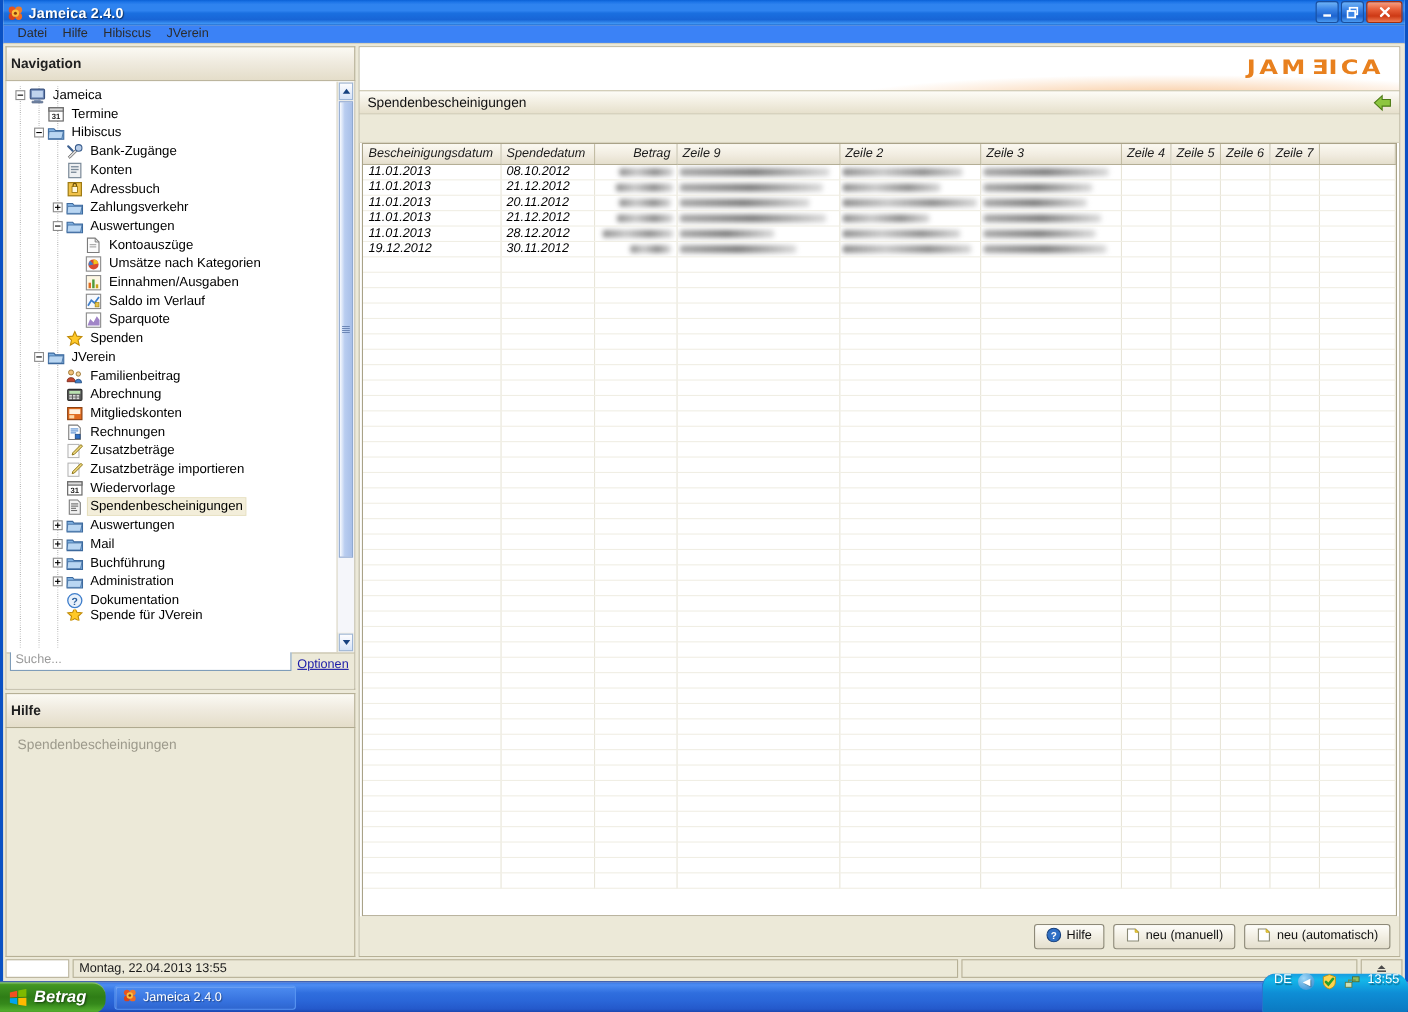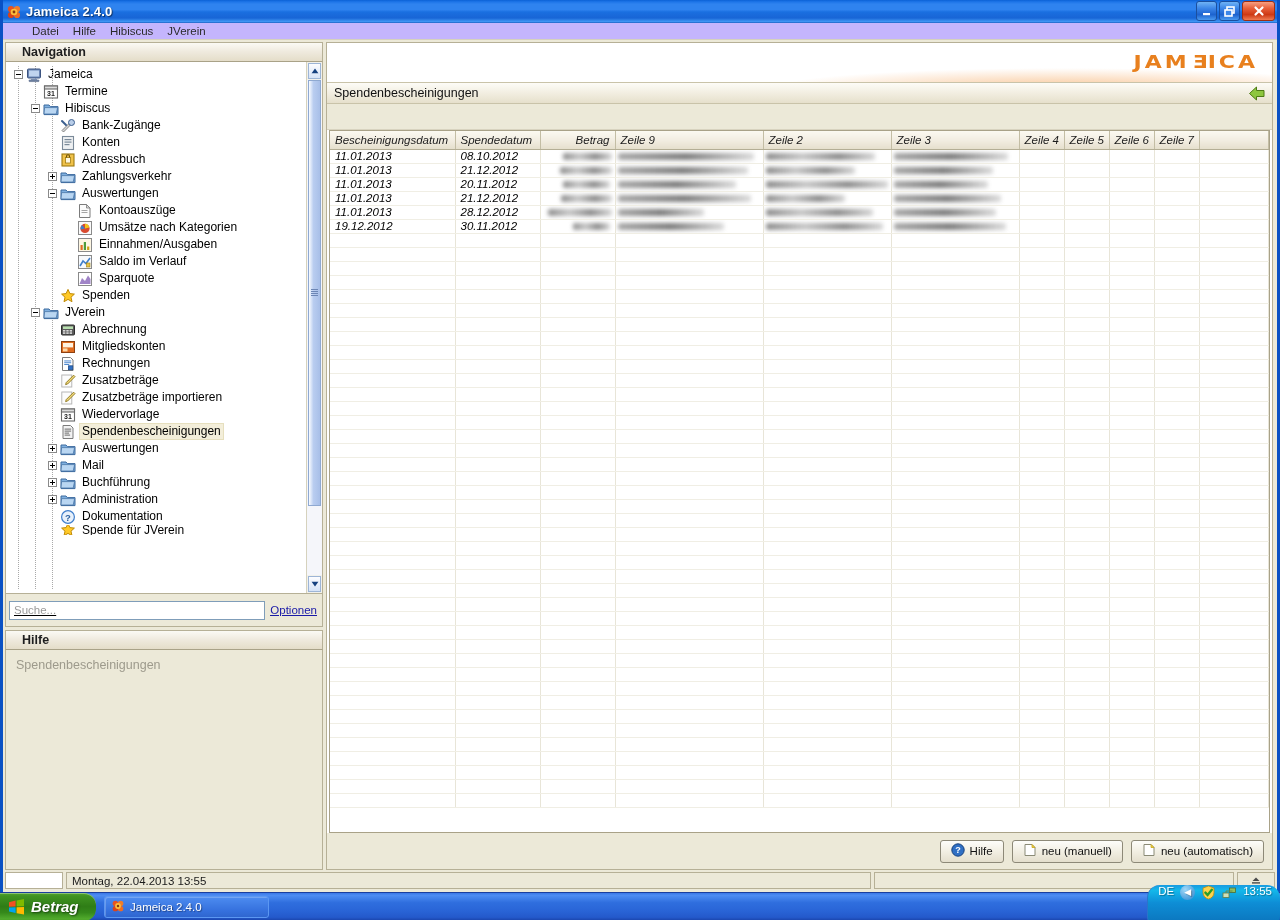--- a/index.html
+++ b/index.html
@@ -54,47 +54,47 @@
   }
   .winbtn.close {
     width: 33px;
     background: linear-gradient(to bottom,#f79f82 0%,#e8603a 35%,#cd3914 70%,#ef7b52 100%);
     border-color: #9e2f12;
   }
 
   
   #menubar {
     height: 17px; flex: none;
-    background: #c4b5fd;
+    background: #3b82f6;
     display: flex; align-items: center;
-    padding-left: 22px;
+    padding-left: 6px;
     border-bottom: 1px solid #d6d2bd;
   }
   #menubar .mi {
     padding: 1px 7px 2px 7px;
     font-size: 11.5px; color: #2b2b2b;
     font-family: "Liberation Sans", sans-serif;
   }
 
   
   #body { flex: 1; display: flex; background: #ece9d8; padding: 2px 2px 0 2px; min-height:0;}
 
   
   #left {
     width: 318px; flex: none;
     display: flex; flex-direction: column;
     margin-right: 3px;
   }
   .panelhdr {
-    height: 20px; flex:none;
+    height: 32px; flex:none;
     background: linear-gradient(to bottom,#fbfaf4 0%,#efeade 48%,#e4ddc9 100%);
     border: 1px solid #b6b096;
     border-bottom: 1px solid #a9a288;
     display: flex; align-items: center;
-    padding-left: 16px;
+    padding-left: 4px;
     font-weight: bold; font-size: 12.5px; color: #1f1f1f;
   }
   #navbox {
     flex: 1; min-height: 0;
     border: 1px solid #b6b096; border-top: none;
     background: #fff;
     display: flex; flex-direction: column;
   }
   #treewrap {
     flex: 1; min-height: 0;
@@ -157,23 +157,22 @@
     border: 1px solid #8fa9d1;
     display:flex; align-items:center; justify-content:center;
   }
   .grip { width:7px; height:7px; background-image: repeating-linear-gradient(to bottom,#6c86b5 0 1px, transparent 1px 2px); }
 
   
   #searchrow {
     height: 24px; flex: none;
     border-top: 1px solid #b6b096;
     background: #ece9d8;
-    display: flex; align-items: center;
+    display: flex; align-items: flex-end;
     padding: 16px 3px;
-    text-decoration: underline;
   }
   #searchinput {
     flex: 1; height: 19px;
     border: 1px solid #7f9db9; background: #fff;
     font-size: 11.5px; color: #9a9a9a;
     padding: 0 4px; line-height: 17px;
     font-family: "Liberation Sans", sans-serif;
   }
   #optlink {
     margin-left: 5px; margin-right:2px;
@@ -552,20 +551,31 @@
                 <span class="lbl">Spenden</span>
               </div>
               <div class="trow">
                 <span class="tspacer" style="width: 25px;"></span>
                 <span class="toggle"></span>
                 <span class="ticon"><svg width="16" height="16" viewBox="0 0 16 16">
                     <path d="M1 4 h5 l1.4 1.6 h7.6 v8 h-14 z" fill="#7fb0e0" stroke="#3d6a9e" stroke-width="1"></path>
                     <path d="M1.6 6.6 h13 l-1.4 6.4 h-12.2 z" fill="#b9d6f2" stroke="#3d6a9e" stroke-width=".7"></path>
                   </svg></span>
                 <span class="lbl">JVerein</span>
+              </div>
+              <div class="trow">
+                <span class="tspacer" style="width: 42px;"></span>
+                <span class="tspacer" style="width: 12px;"></span>
+                <span class="ticon"><svg width="16" height="16" viewBox="0 0 16 16">
+                    <circle cx="4.6" cy="4.6" r="2.3" fill="#f0c07a" stroke="#96702c" stroke-width=".8"></circle>
+                    <path d="M1 13 q0-3.7 3.6-3.7 t3.6 3.7 z" fill="#c0452f" stroke="#7d2a1b" stroke-width=".8"></path>
+                    <circle cx="11.2" cy="6" r="2" fill="#f7d6a0" stroke="#96702c" stroke-width=".8"></circle>
+                    <path d="M8.2 14 q0-3.2 3-3.2 t3 3.2 z" fill="#3f7ecb" stroke="#264f80" stroke-width=".8"></path>
+                  </svg></span>
+                <span class="lbl">Familienbeitrag</span>
               </div>
               <div class="trow">
                 <span class="tspacer" style="width: 42px;"></span>
                 <span class="tspacer" style="width: 12px;"></span>
                 <span class="ticon"><svg width="16" height="16" viewBox="0 0 16 16">
                     <rect x="1.5" y="3" width="13" height="10" rx="1" fill="#5b5b5b" stroke="#2e2e2e" stroke-width="1"></rect>
                     <rect x="3" y="4.4" width="10" height="2.6" fill="#b9e0b0"></rect>
                     <rect x="3" y="8" width="2.4" height="1.6" fill="#d8d8d8"></rect>
                     <rect x="6.3" y="8" width="2.4" height="1.6" fill="#d8d8d8"></rect>
                     <rect x="9.6" y="8" width="2.4" height="1.6" fill="#d8d8d8"></rect>

